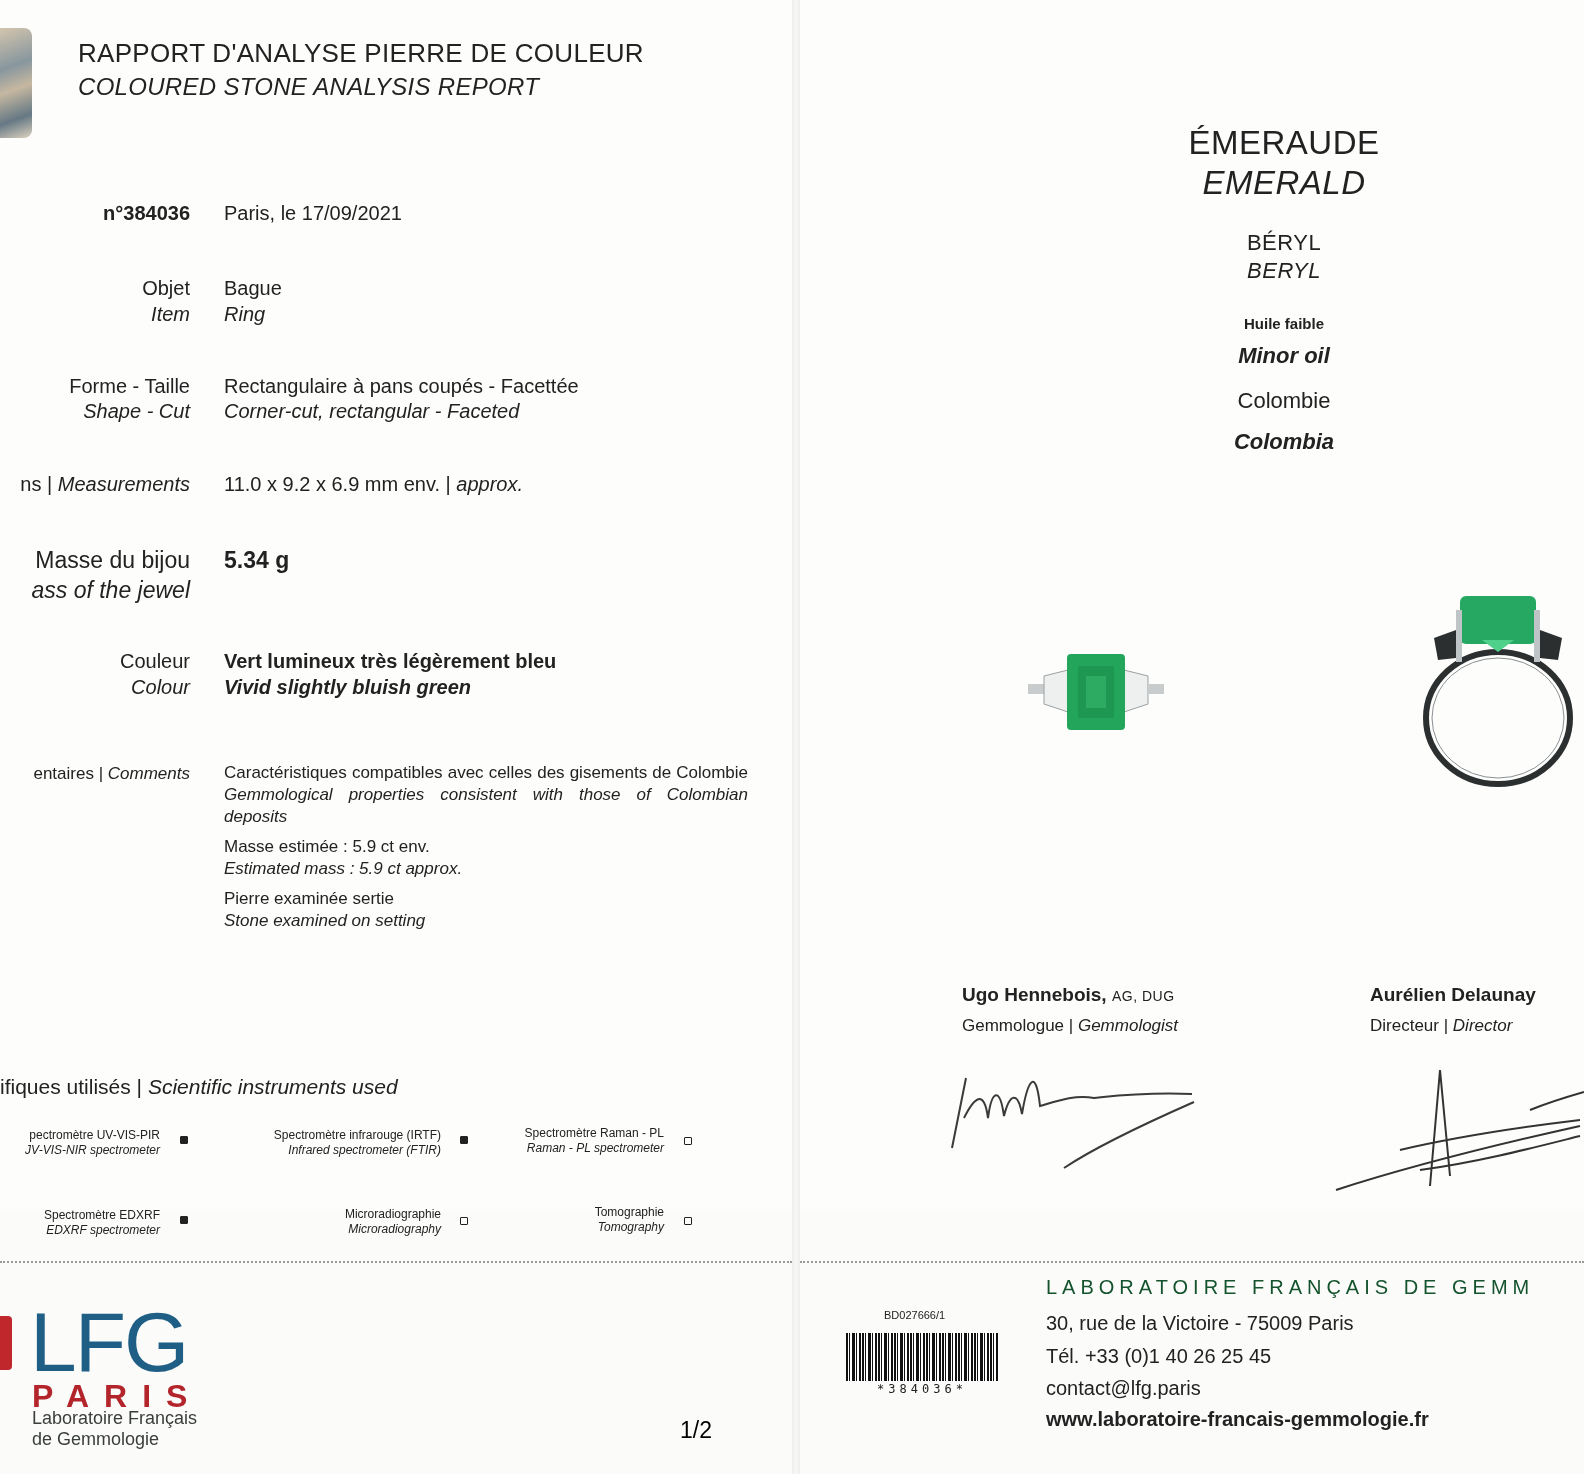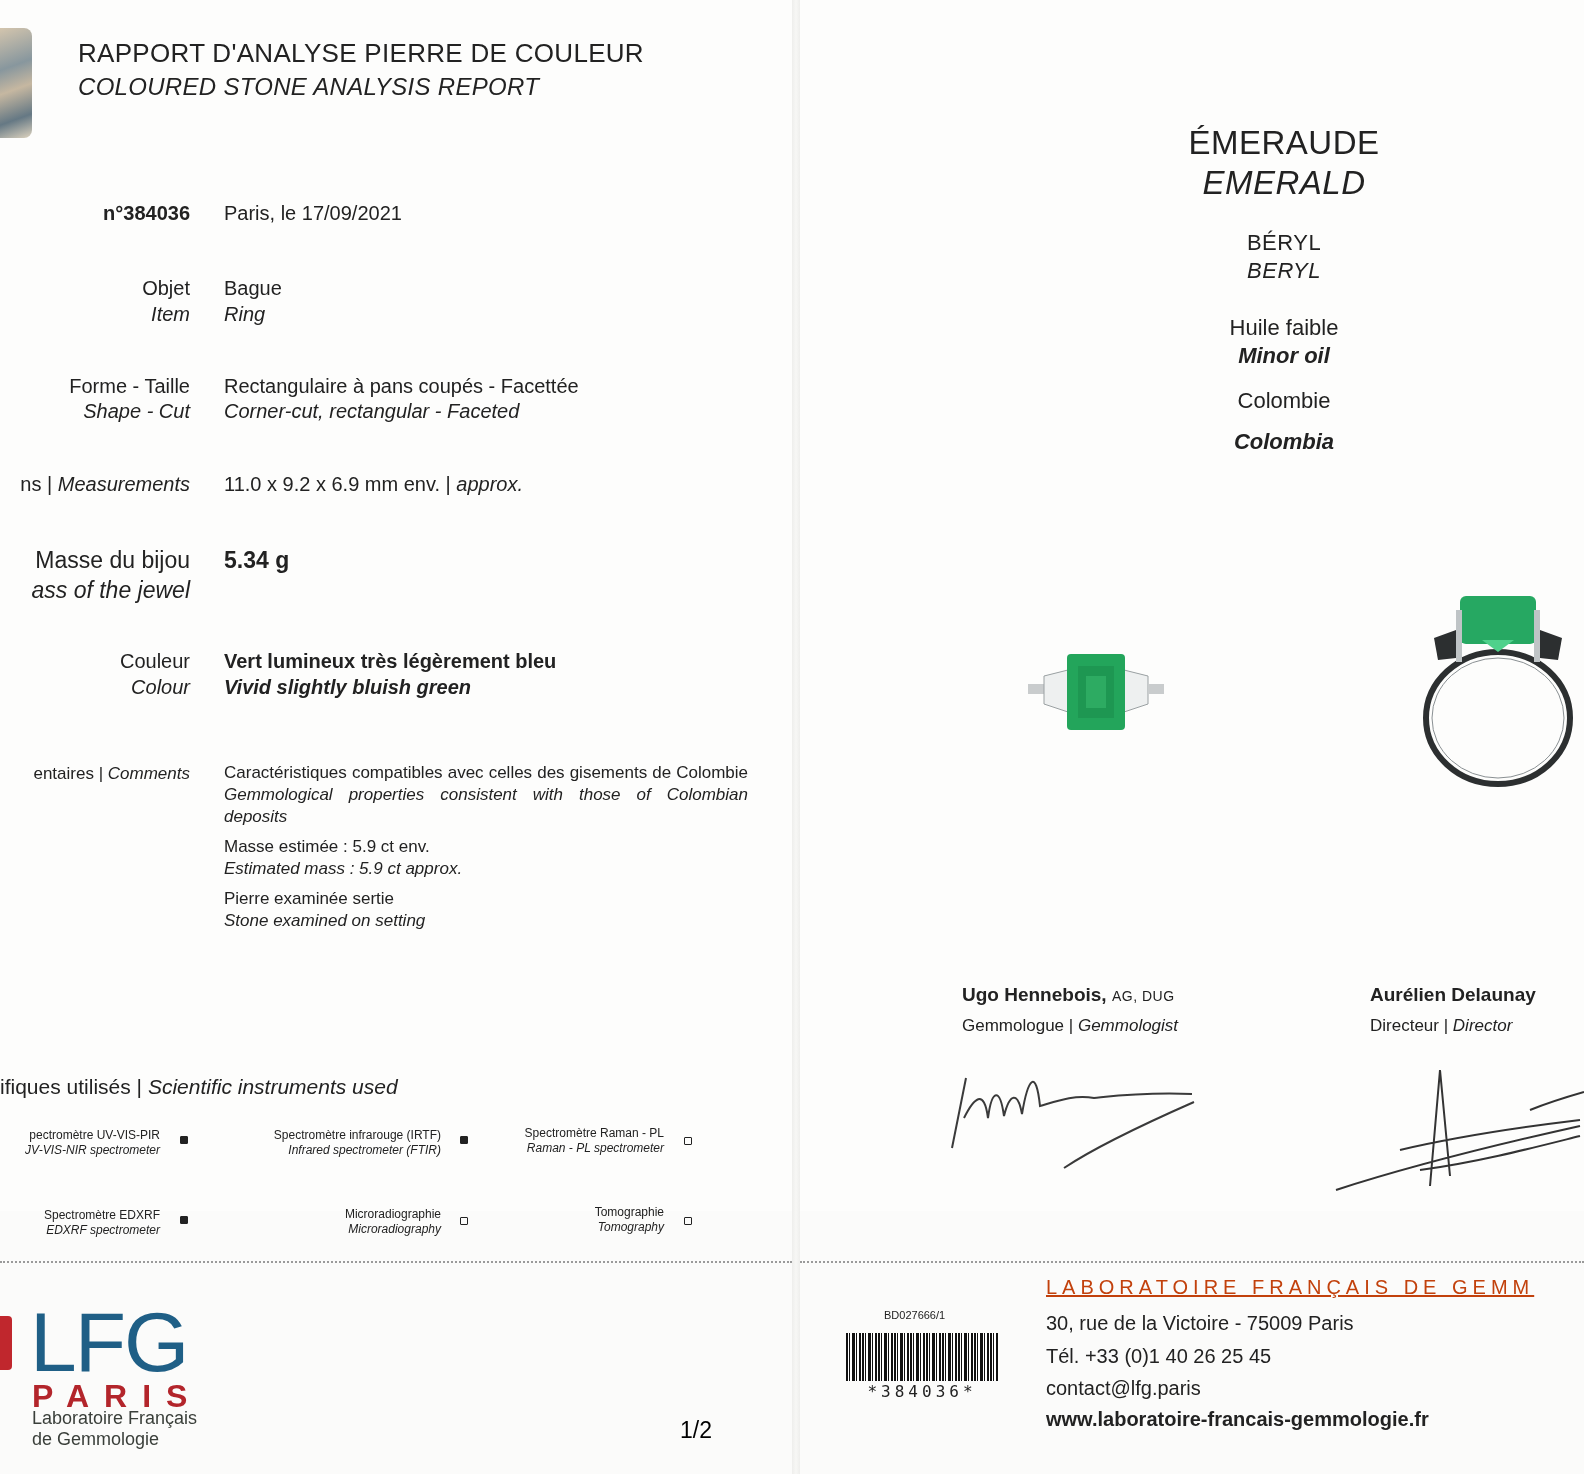--- a/index.html
+++ b/index.html
@@ -58,39 +58,39 @@
   .lab1 { left: 32px; top: 1408px; font-size: 18px; color: #3a3f3a; }
   .lab2 { left: 32px; top: 1429px; font-size: 18px; color: #3a3f3a; }
   .pageno { left: 680px; top: 1417px; font-size: 23px; color: #000000; }
 
   
   .center { position: absolute; left: 1284px; transform: translateX(-50%); text-align: center; white-space: nowrap; color: #222; }
   .gem-fr { top: 124px; font-size: 33px; letter-spacing: .5px; }
   .gem-en { top: 164px; font-size: 33px; font-style: italic; letter-spacing: .5px; }
   .sp-fr { top: 230px; font-size: 22px; letter-spacing: .5px; }
   .sp-en { top: 258px; font-size: 22px; font-style: italic; letter-spacing: .5px; }
-  .tr-fr { top: 315px; font-size: 22px; font-weight: normal; }
+  .tr-fr { top: 315px; font-size: 15px; font-weight: bold; }
   .tr-en { top: 343px; font-size: 22px; font-style: italic; font-weight: bold; }
   .or-fr { top: 388px; font-size: 22px; font-weight: normal; }
   .or-en { top: 429px; font-size: 22px; font-style: italic; font-weight: bold; }
 
   .sig-name { font-size: 19px; font-weight: bold; white-space: nowrap; color: #222; }
   .sig-name .cred { font-size: 14px; font-weight: normal; letter-spacing: .5px; }
   .sig-role { font-size: 17px; white-space: nowrap; color: #222; }
 
-  .lab-head { left: 1046px; top: 1276px; font-size: 20px; letter-spacing: 5px; white-space: nowrap; color: #c2410c; text-decoration: underline; }
+  .lab-head { left: 1046px; top: 1276px; font-size: 20px; letter-spacing: 5px; white-space: nowrap; color: #14532d; }
   .contact { position: absolute; left: 1046px; font-size: 20px; color: #222; white-space: nowrap; }
   .barcode-ref { left: 884px; top: 1309px; font-size: 11px; color: #222; }
   .barcode {
     position: absolute; left: 846px; top: 1333px; width: 152px; height: 48px;
     background: repeating-linear-gradient(90deg,
       #111 0 2px, #fff 2px 3px, #111 3px 4px, #fff 4px 6px, #111 6px 9px, #fff 9px 10px,
       #111 10px 11px, #fff 11px 13px, #111 13px 15px, #fff 15px 16px);
   }
-  .barcode-num { left: 846px; top: 1382px; width: 152px; text-align: center; font-size: 16px; letter-spacing: 4px; font-family: "DejaVu Sans Mono", monospace; color: #222; }
+  .barcode-num { left: 846px; top: 1382px; width: 152px; text-align: center; font-size: 12px; letter-spacing: 4px; font-family: "DejaVu Sans Mono", monospace; color: #222; }
 </style>
 </head>
 <body>
 
 <div class="page page-left">
   <div class="crest"></div>
 
   <div class="abs title-fr">RAPPORT D'ANALYSE PIERRE DE COULEUR</div>
   <div class="abs title-en">COLOURED STONE ANALYSIS REPORT</div>
 

